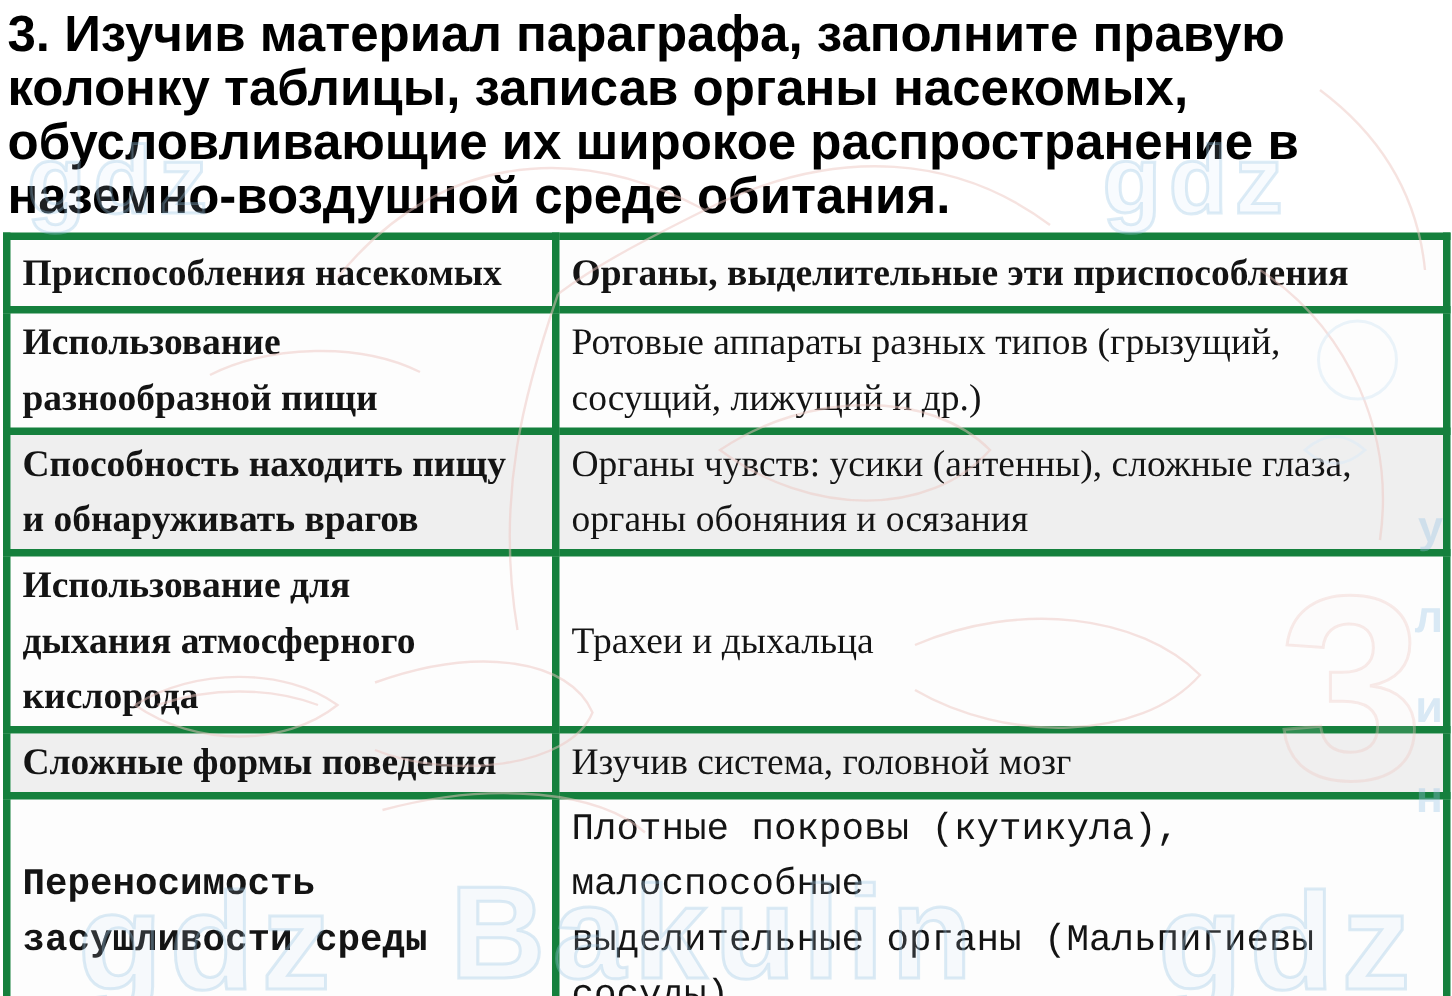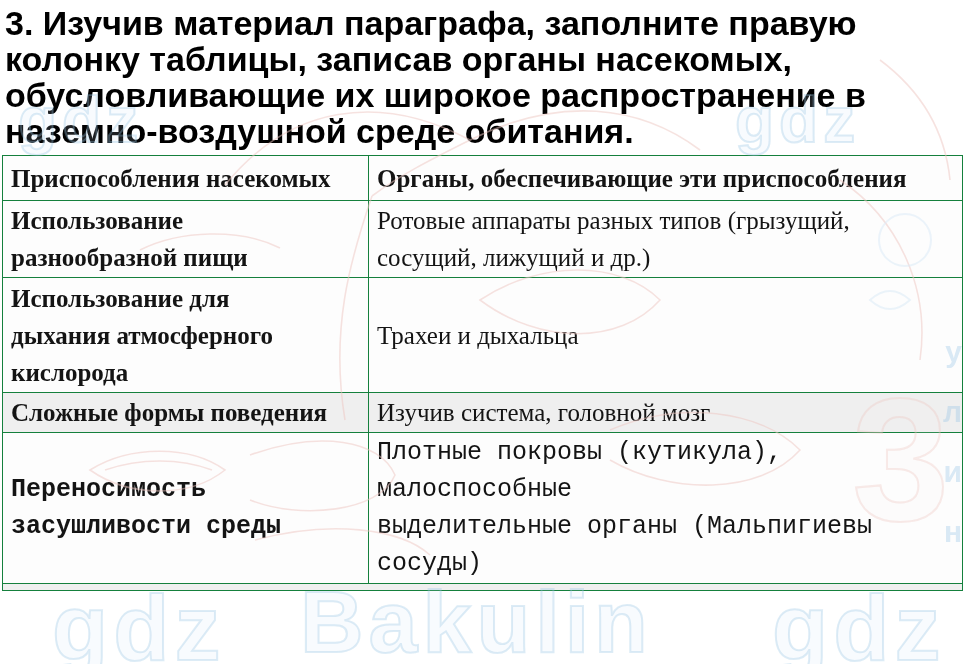--- a/index.html
+++ b/index.html
@@ -27,21 +27,21 @@
   table.adapt-table {
     position:absolute;
     top:155px; left:2px;
     width:960px;
     border-collapse:collapse;
     table-layout:fixed;
   }
   .adapt-table col.c1 { width:366px; }
   .adapt-table col.c2 { width:594px; }
   .adapt-table th, .adapt-table td {
-    border:1px solid #15803d;
+    border:5px solid #15803d;
     padding:1px 6px 1px 8px;
     vertical-align:middle;
     font-size:25px;
     line-height:37px;
     color:#141414;
     white-space:pre-line;
     overflow:hidden;
     background:#fdfdfd;
   }
   .adapt-table th {
@@ -101,27 +101,33 @@
 <div class="exercise-title">3. Изучив материал параграфа, заполните правую колонку таблицы, записав органы насекомых, обусловливающие их широкое распространение в наземно-воздушной среде обитания.</div>
 
 <table class="adapt-table">
   <colgroup>
       <col class="c1">
       <col class="c2">
     </colgroup>
   <tbody>
       <tr>
     <th>Приспособления насекомых</th>
-    <th>Органы, обеспечивающие эти приспособления</th>
+    <th>Органы, выделительные эти приспособления</th>
   </tr>
   <tr class="rh76">
     <td class="left">Использование
 разнообразной пищи</td>
     <td>Ротовые аппараты разных типов (грызущий,
 сосущий, лижущий и др.)</td>
+  </tr>
+  <tr class="alt rh76">
+    <td class="left">Способность находить пищу
+и обнаруживать врагов</td>
+    <td>Органы чувств: усики (антенны), сложные глаза,
+органы обоняния и осязания</td>
   </tr>
   <tr class="rh115">
     <td class="left">Использование для
 дыхания атмосферного
 кислорода</td>
     <td>Трахеи и дыхальца</td>
   </tr>
   <tr class="alt rh40">
     <td class="left">Сложные формы поведения</td>
     <td>Изучив система, головной мозг</td>

